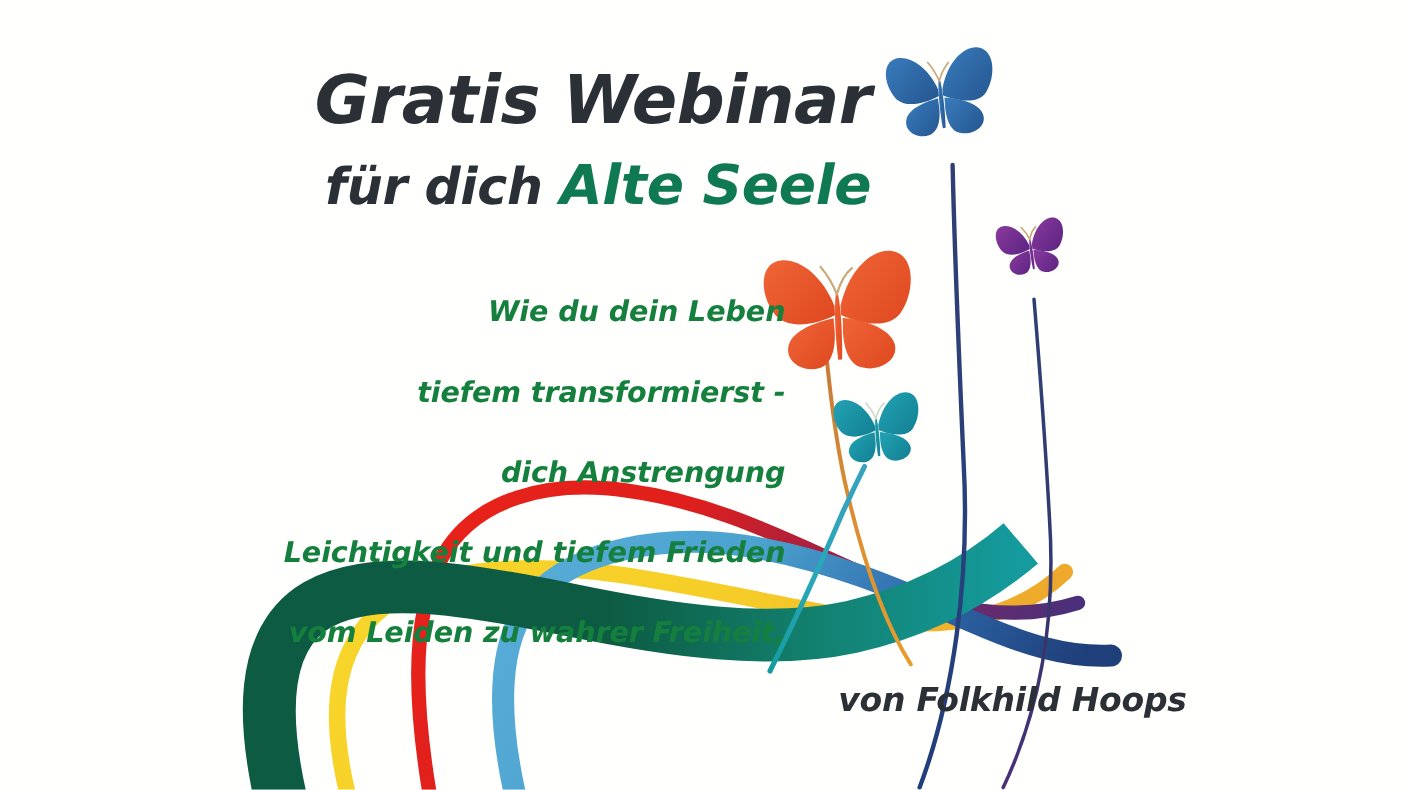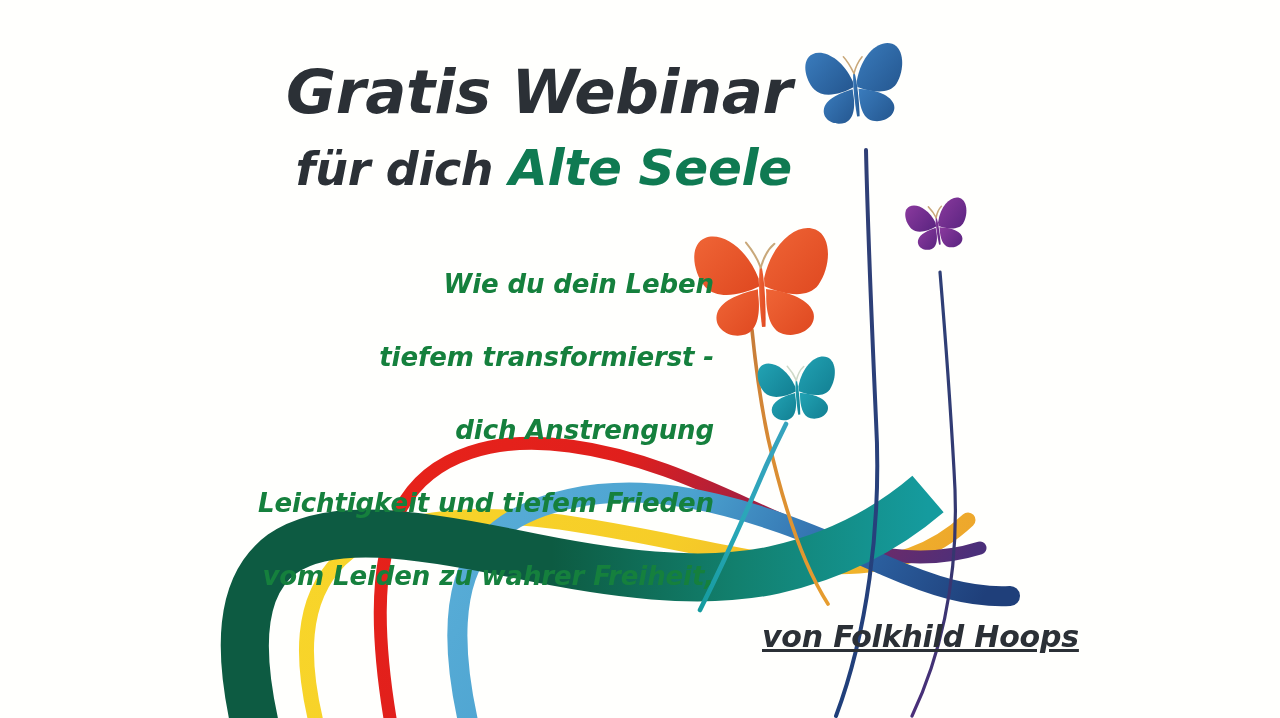--- a/index.html
+++ b/index.html
@@ -80,21 +80,20 @@
   }
   .author-text {
     font-family:"DejaVu Sans", sans-serif;
     font-style:italic;
     font-weight:bold;
     font-size:30px;
     line-height:38px;
     letter-spacing:-0.2px;
     color:#2b3036;
     white-space:nowrap;
-    text-decoration:underline;
   }
 </style>
 </head>
 <body>
 
 <div id="poster">
 
   <svg id="artwork" viewBox="0 0 1280 718" xmlns="http://www.w3.org/2000/svg">
     <defs>
 

